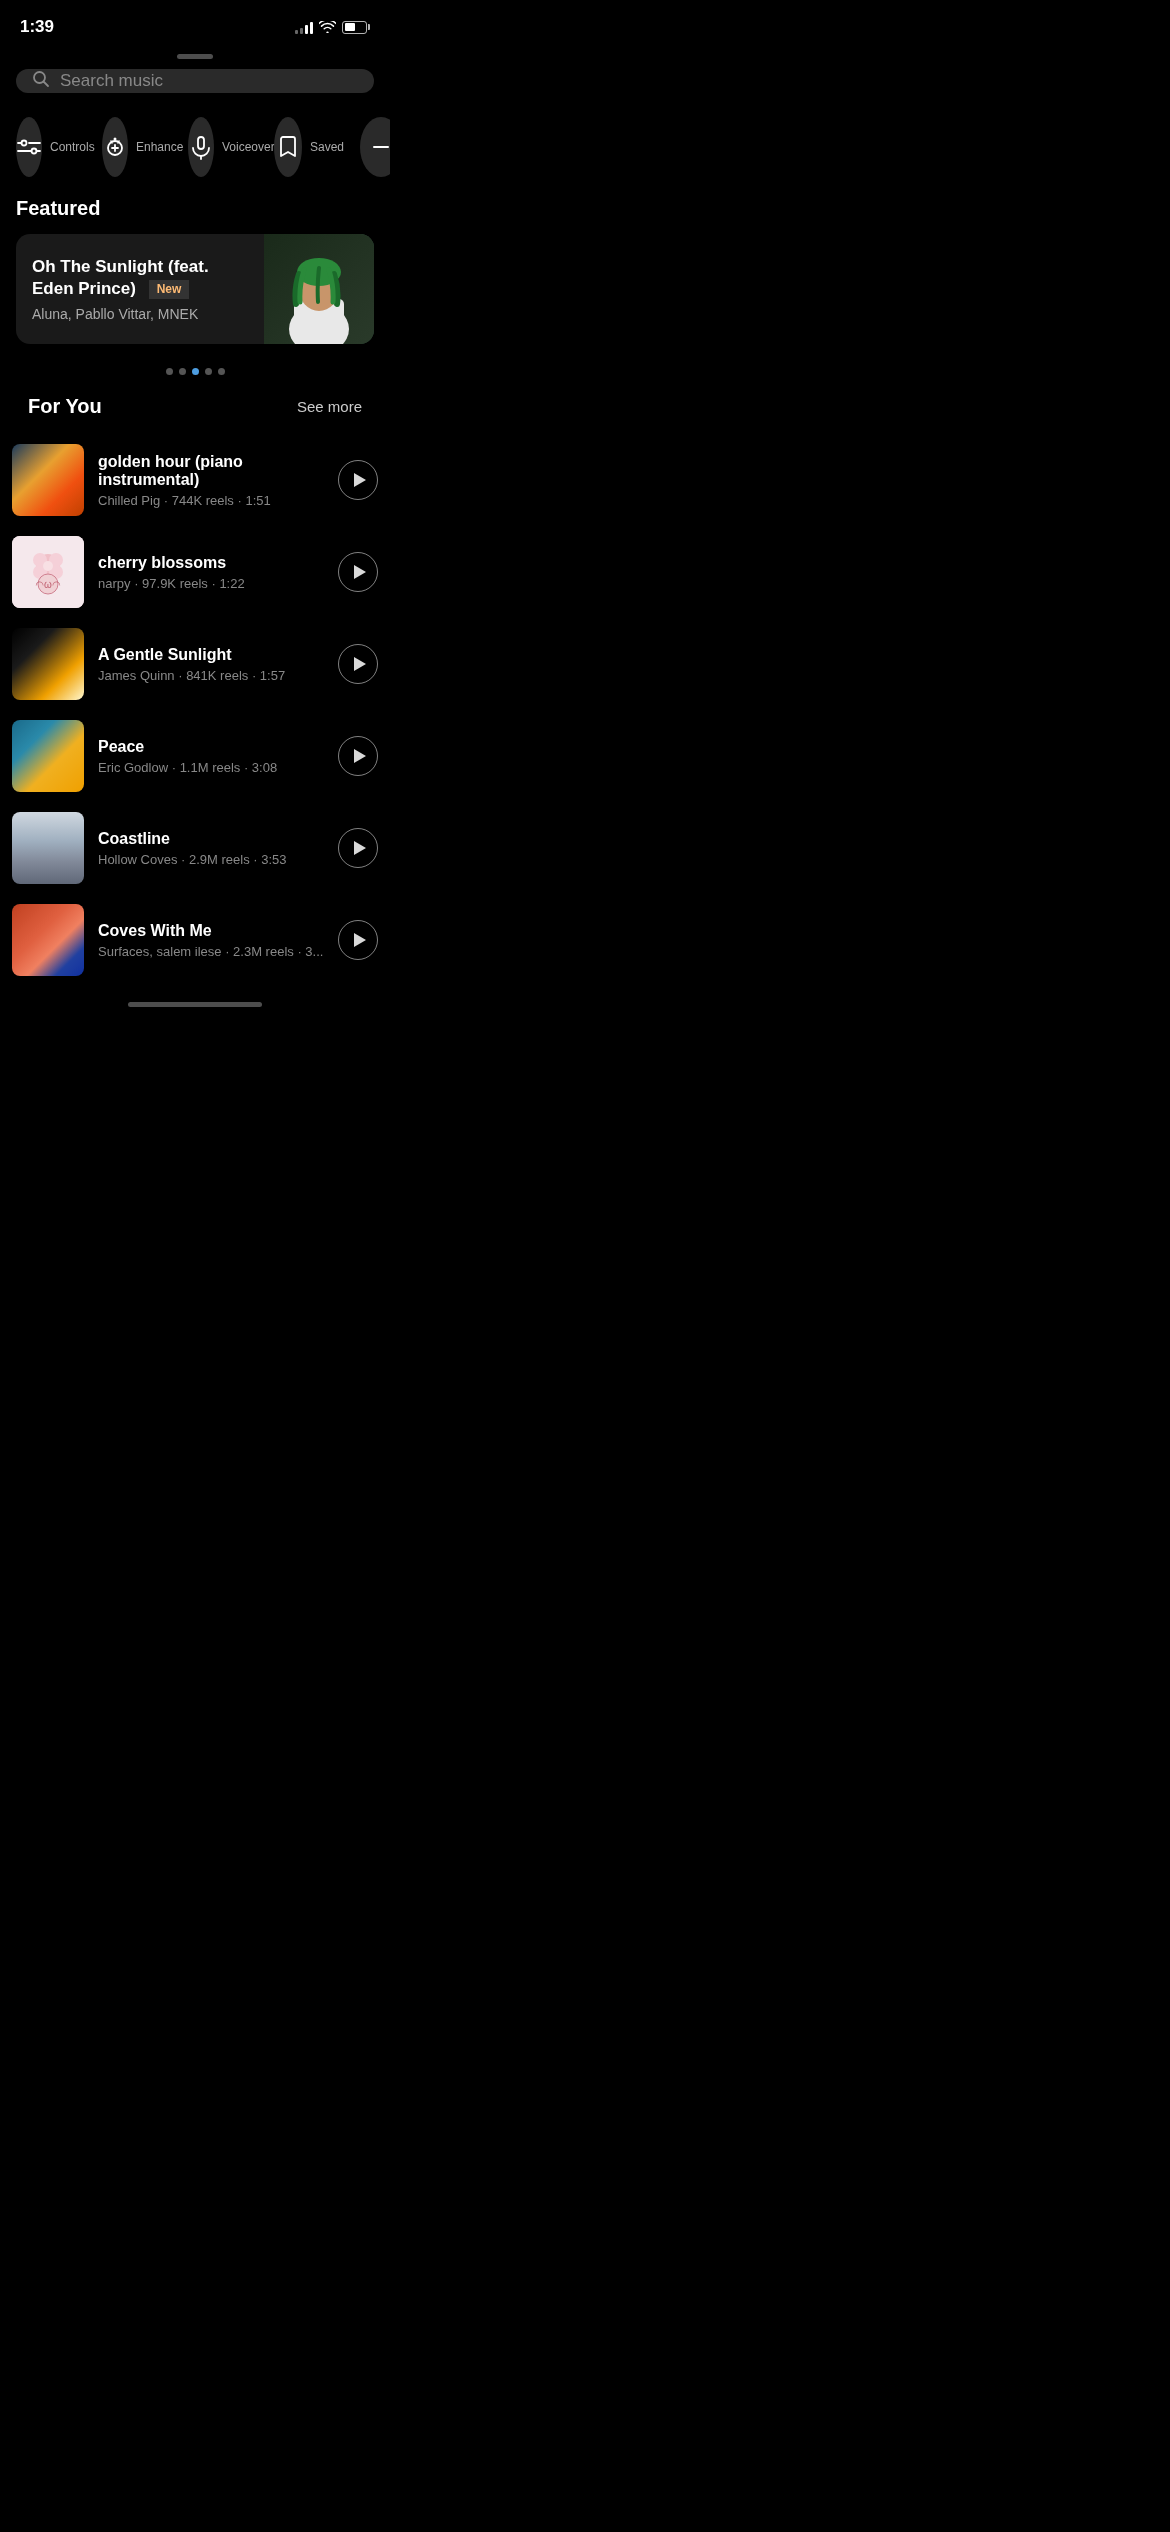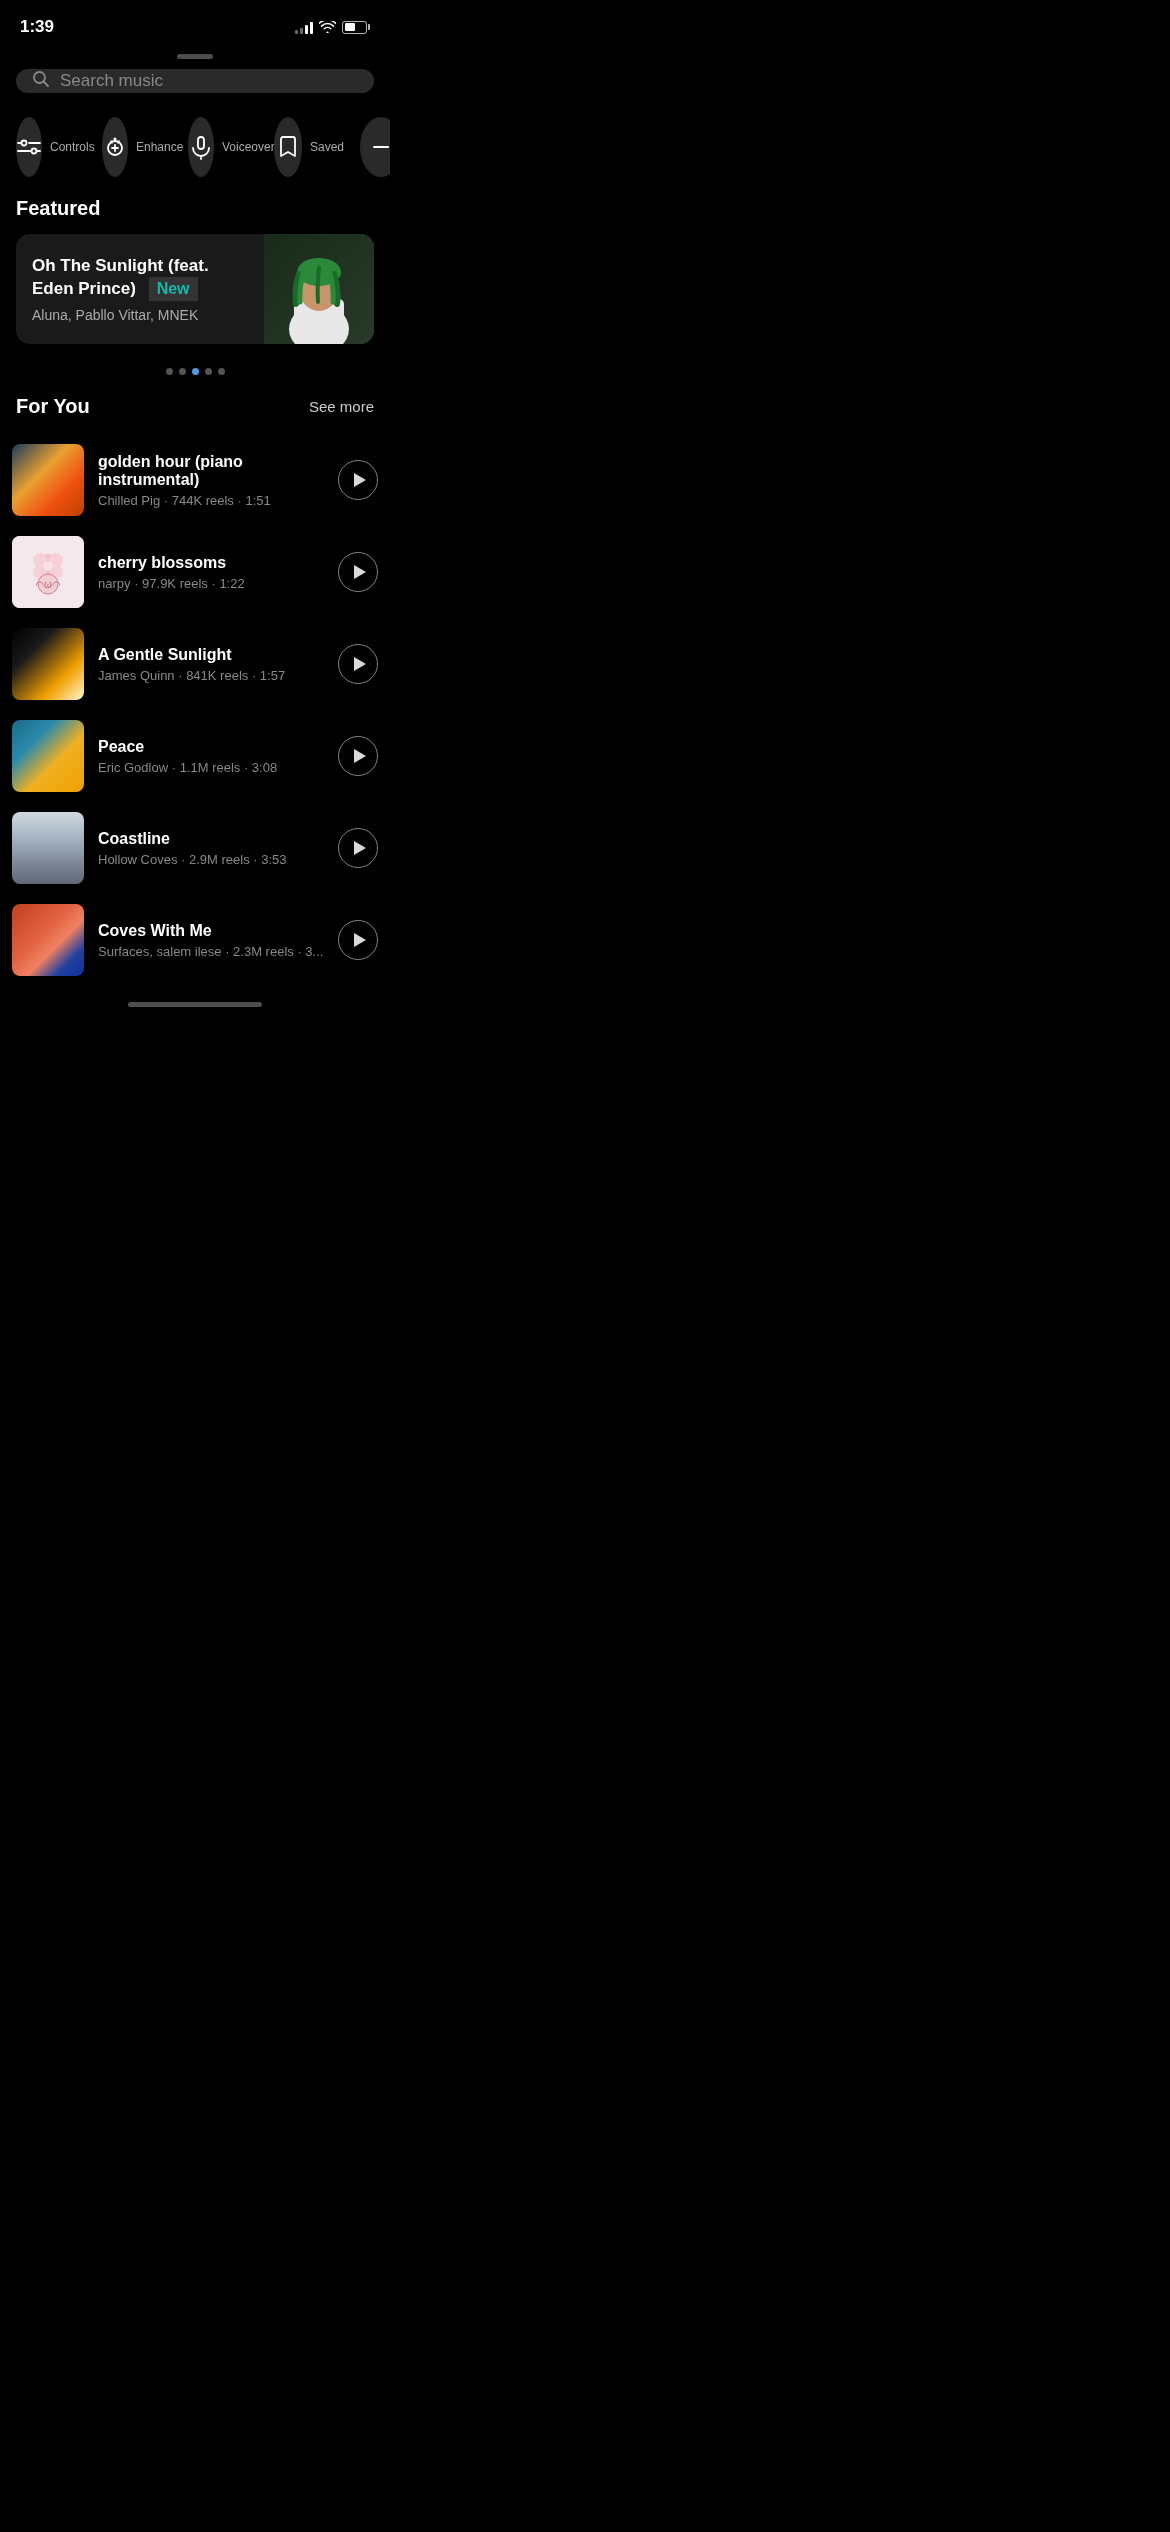--- a/index.html
+++ b/index.html
@@ -160,22 +160,22 @@
       padding: 16px;
     }
     .featured-song-title {
       font-size: 17px;
       font-weight: 700;
       line-height: 1.3;
     }
     .featured-badge {
       display: inline-block;
       background: #333;
-      color: #14b8a6;
-      font-size: 16px;
+      color: #fdba74;
+      font-size: 12px;
       font-weight: 600;
       padding: 2px 8px;
       border-radius: 0;
       margin-left: 8px;
       vertical-align: middle;
     }
     .featured-artist {
       color: #aaa;
       font-size: 14px;
       margin-top: 6px;
@@ -204,21 +204,21 @@
     }
     .dot.active {
       background: #4d9de0;
     }
 
     
     .section-header {
       display: flex;
       justify-content: space-between;
       align-items: center;
-      padding: 0 16px 16px;
+      padding: 0 28px 16px;
     }
     .section-header-title {
       font-size: 20px;
       font-weight: 700;
     }
     .see-more {
       color: #ccc;
       font-size: 15px;
       font-weight: 500;
     }

